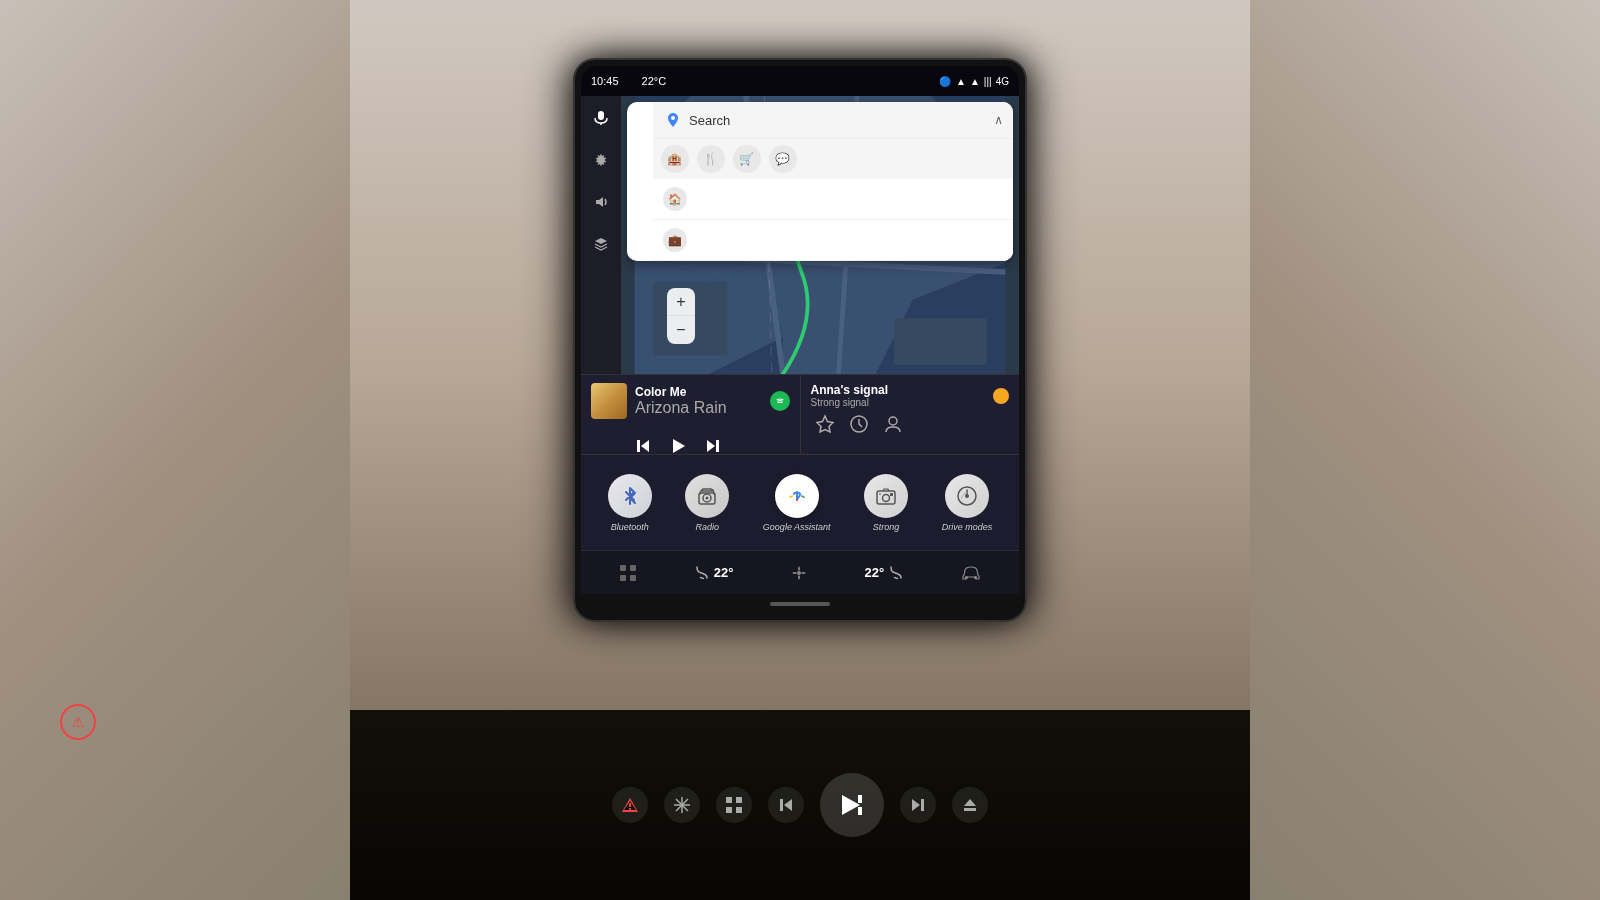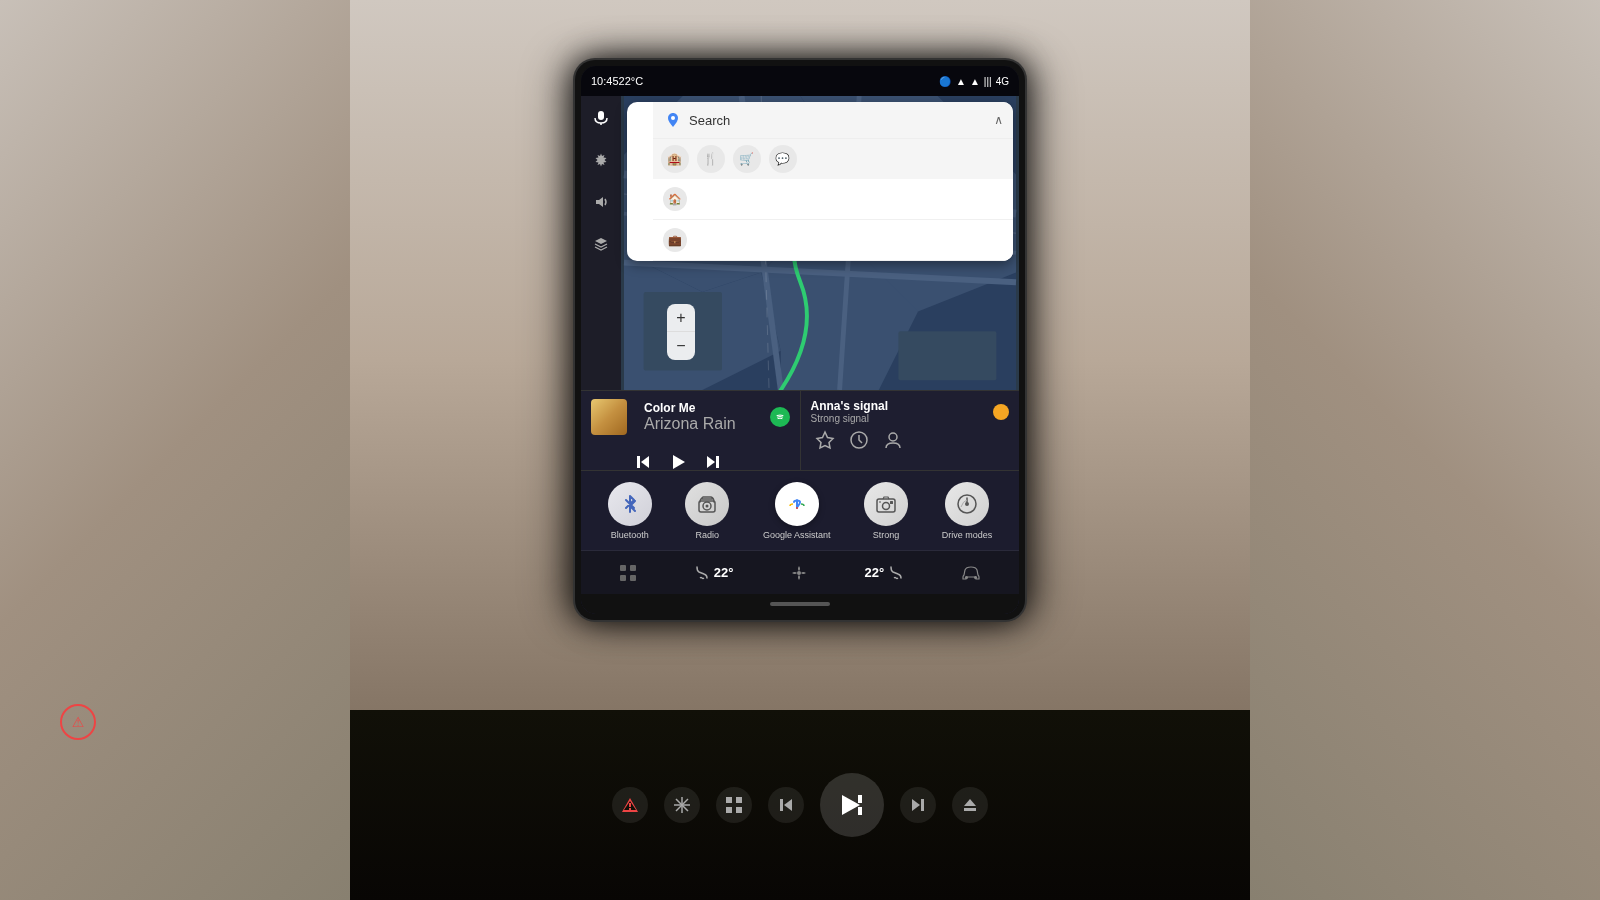--- a/index.html
+++ b/index.html
@@ -128,21 +128,21 @@
       background: rgba(0,0,0,0.7);
       display: flex;
       align-items: center;
       justify-content: space-between;
       padding: 0 10px;
       flex-shrink: 0;
     }
     .status-left {
       display: flex;
       align-items: center;
-      gap: 0;
+      gap: 23px;
       color: white;
       font-size: 11px;
       font-weight: 500;
     }
     .status-right {
       display: flex;
       align-items: center;
       gap: 4px;
       color: white;
       font-size: 10px;
@@ -350,21 +350,21 @@
       display: flex;
       flex-direction: column;
       padding: 8px 10px;
       border-right: 1px solid #333;
       position: relative;
     }
 
     .media-top {
       display: flex;
       align-items: center;
-      gap: 17px;
+      gap: 8px;
       margin-bottom: 12px;
     }
     .album-art {
       width: 36px;
       height: 36px;
       border-radius: 4px;
       background: linear-gradient(135deg, #e8d5a0, #c4a060);
       flex-shrink: 0;
     }
     .track-info { flex: 1; }
@@ -446,23 +446,24 @@
       font-size: 18px;
       cursor: pointer;
     }
 
     
     .app-row {
       display: flex;
       align-items: center;
       justify-content: space-around;
       padding: 10px 10px;
-      height: 80px;
+      height: 96px;
       background: #1c1c2e;
       border-top: 1px solid #333;
+      font-style: italic;
     }
     .app-item {
       display: flex;
       flex-direction: column;
       align-items: center;
       gap: 4px;
       cursor: pointer;
     }
     .app-icon-circle {
       width: 44px;

